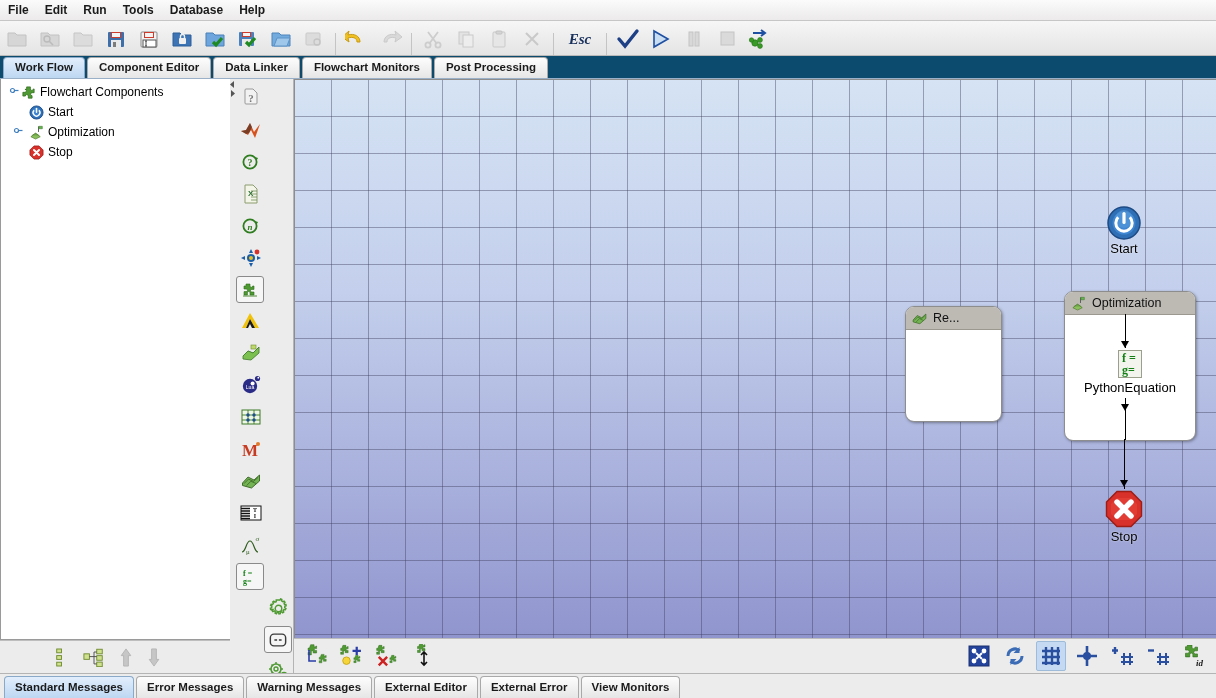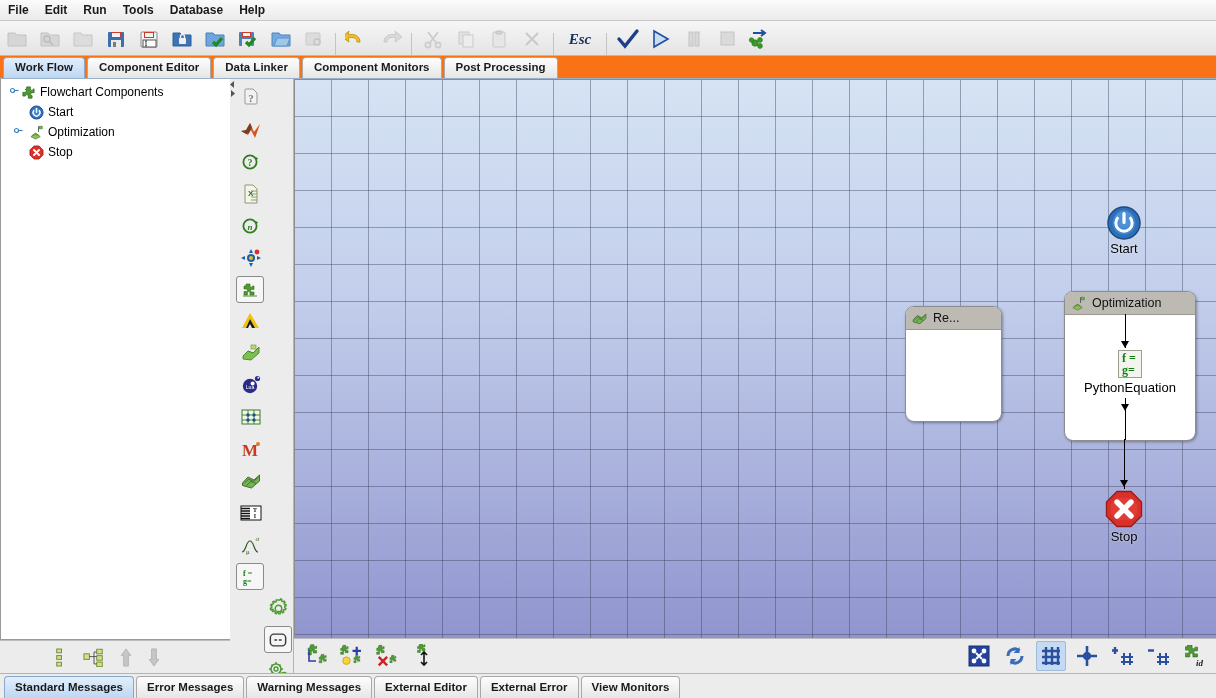--- a/index.html
+++ b/index.html
@@ -38,21 +38,21 @@
   .tb-sep{width:1px;height:22px;background:#c4c4c4;margin:0 4px;}
   .tb-esc{font-family:"Liberation Serif",serif;font-style:italic;font-weight:bold;
     font-size:15px;color:#18305c;}
 
   
   svg{display:block;}
 
   
   .tabstrip{
     height:22px;flex:0 0 22px;display:flex;align-items:flex-end;
-    background:#f97316;padding-left:3px;
+    background:#0c4a6e;padding-left:3px;
     border-bottom:1px solid #9ab0c8;
   }
   .tab{
     height:20px;line-height:19px;padding:0 11px;font-size:11.5px;font-weight:bold;
     color:#1a1a1a;background:linear-gradient(#fdfdfd,#e6e6e6);
     border:1px solid #a9a9a9;border-bottom:none;
     border-radius:4px 4px 0 0;margin-right:2px;white-space:nowrap;
   }
   .tab.active{
     background:linear-gradient(#e2eefc,#bdd7f2);
@@ -321,21 +321,21 @@
             <circle cx="3.5" cy="12" r="2.2"></circle>
         </g>
       </svg>
     </div>
   </div>
 
   <div class="tabstrip">
     <div class="tab active">Work Flow</div>
     <div class="tab">Component Editor</div>
     <div class="tab">Data Linker</div>
-    <div class="tab">Component Monitors</div>
+    <div class="tab">Flowchart Monitors</div>
     <div class="tab">Post Processing</div>
   </div>
 
   <div class="body">
 
     <div class="leftpane">
       <div class="tree">
 
         <div class="tnode" style="padding-left:6px;">
           <span class="handle">

